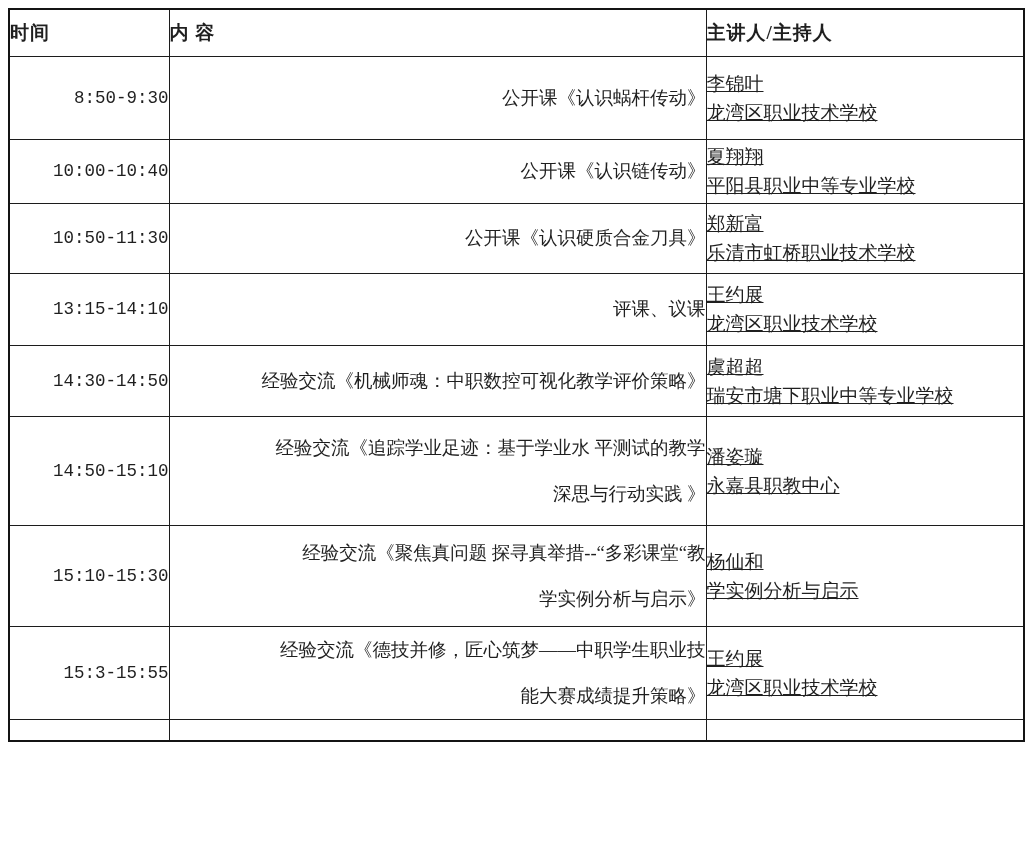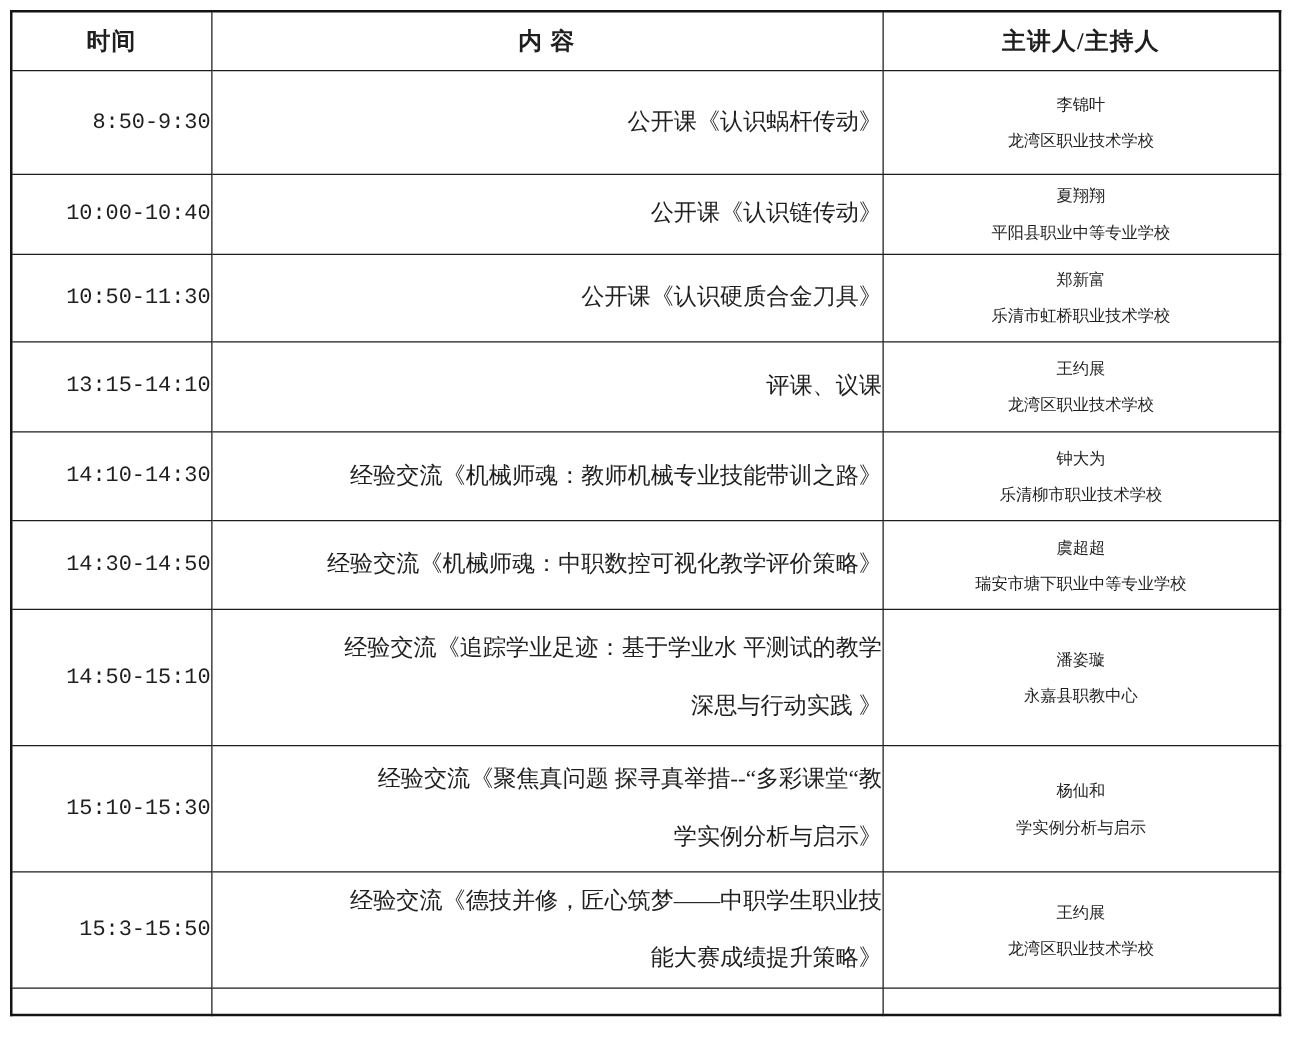--- a/index.html
+++ b/index.html
@@ -25,21 +25,21 @@
     border: 2.5px solid #141414;
   }
   table.schedule td, table.schedule th {
     border: 1.6px solid #1c1c1c;
     padding: 0;
     overflow: hidden;
   }
   th.h-cell {
     font-size: 19px;
     font-weight: bold;
-    text-align: center;
+    text-align: left;
     vertical-align: middle;
     letter-spacing: 1px;
   }
   td.time-cell {
     text-align: right;
     vertical-align: middle;
     font-family: "Liberation Mono", "DejaVu Sans Mono", monospace;
     font-size: 17.5px;
     white-space: nowrap;
   }
@@ -47,23 +47,24 @@
     vertical-align: middle;
     text-align: right;
     padding: 0 10px 0 14px;
     font-size: 18.5px;
   }
   td.content-cell .cline {
     line-height: 46px;
     white-space: pre-wrap;
   }
   td.speaker-cell {
-    text-align: center;
+    text-align: left;
     vertical-align: middle;
-    font-size: 13px;
+    font-size: 19px;
+    text-decoration: underline;
   }
   td.speaker-cell .sline {
     line-height: 29px;
     white-space: pre-wrap;
   }
 </style>
 </head>
 <body>
 
 <div class="schedule-wrap">
@@ -122,31 +123,20 @@
       <td class="content-cell">
         <div class="cline">评课、议课</div>
         <div class="cline"></div>
       </td>
       <td class="speaker-cell">
         <div class="sline">王约展</div>
         <div class="sline">龙湾区职业技术学校</div>
       </td>
     </tr>
 
-    <tr style="height:71px">
-      <td class="time-cell">14:10-14:30</td>
-      <td class="content-cell">
-        <div class="cline">经验交流《机械师魂：教师机械专业技能带训之路》</div>
-        <div class="cline"></div>
-      </td>
-      <td class="speaker-cell">
-        <div class="sline">钟大为</div>
-        <div class="sline">乐清柳市职业技术学校</div>
-      </td>
-    </tr>
 
     <tr style="height:71px">
       <td class="time-cell">14:30-14:50</td>
       <td class="content-cell">
         <div class="cline">经验交流《机械师魂：中职数控可视化教学评价策略》</div>
         <div class="cline"></div>
       </td>
       <td class="speaker-cell">
         <div class="sline">虞超超</div>
         <div class="sline">瑞安市塘下职业中等专业学校</div>
@@ -171,21 +161,21 @@
         <div class="cline">经验交流《聚焦真问题 探寻真举措--“多彩课堂“教</div>
         <div class="cline">学实例分析与启示》</div>
       </td>
       <td class="speaker-cell">
         <div class="sline">杨仙和</div>
         <div class="sline">学实例分析与启示</div>
       </td>
     </tr>
 
     <tr style="height:87px">
-      <td class="time-cell">15:3-15:50</td>
+      <td class="time-cell">15:3-15:55</td>
       <td class="content-cell">
         <div class="cline">经验交流《德技并修，匠心筑梦——中职学生职业技</div>
         <div class="cline">能大赛成绩提升策略》</div>
       </td>
       <td class="speaker-cell">
         <div class="sline">王约展</div>
         <div class="sline">龙湾区职业技术学校</div>
       </td>
     </tr>
 

